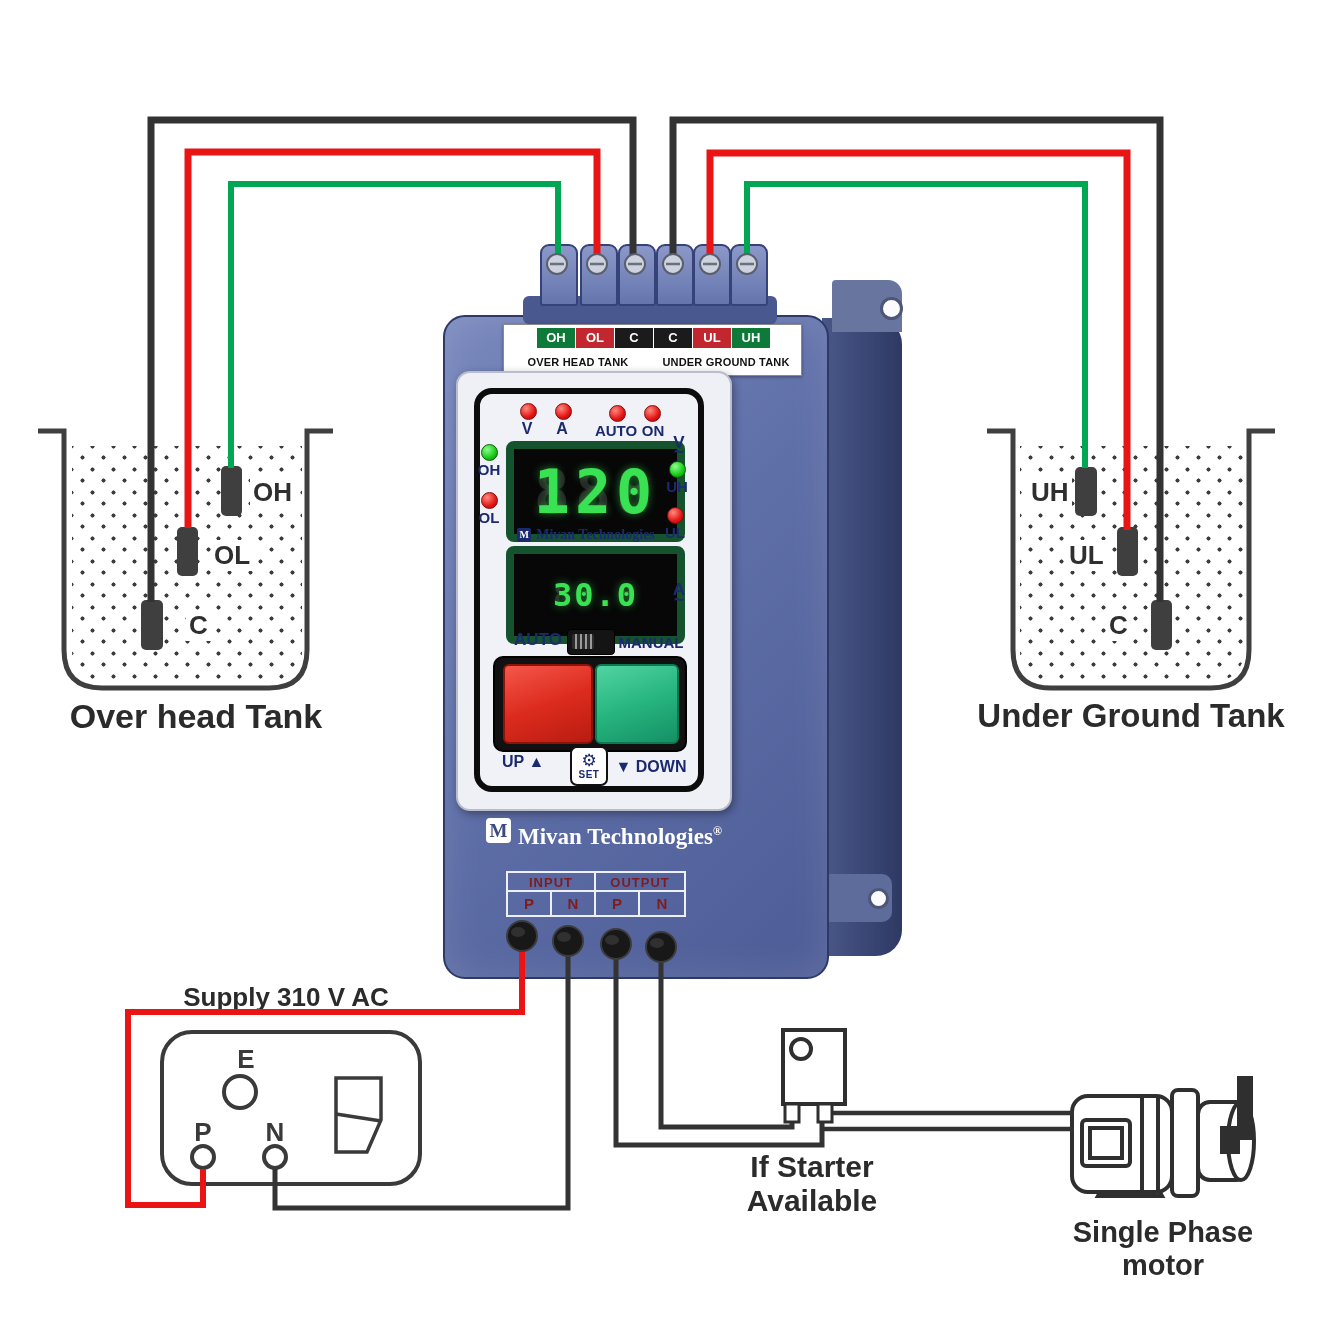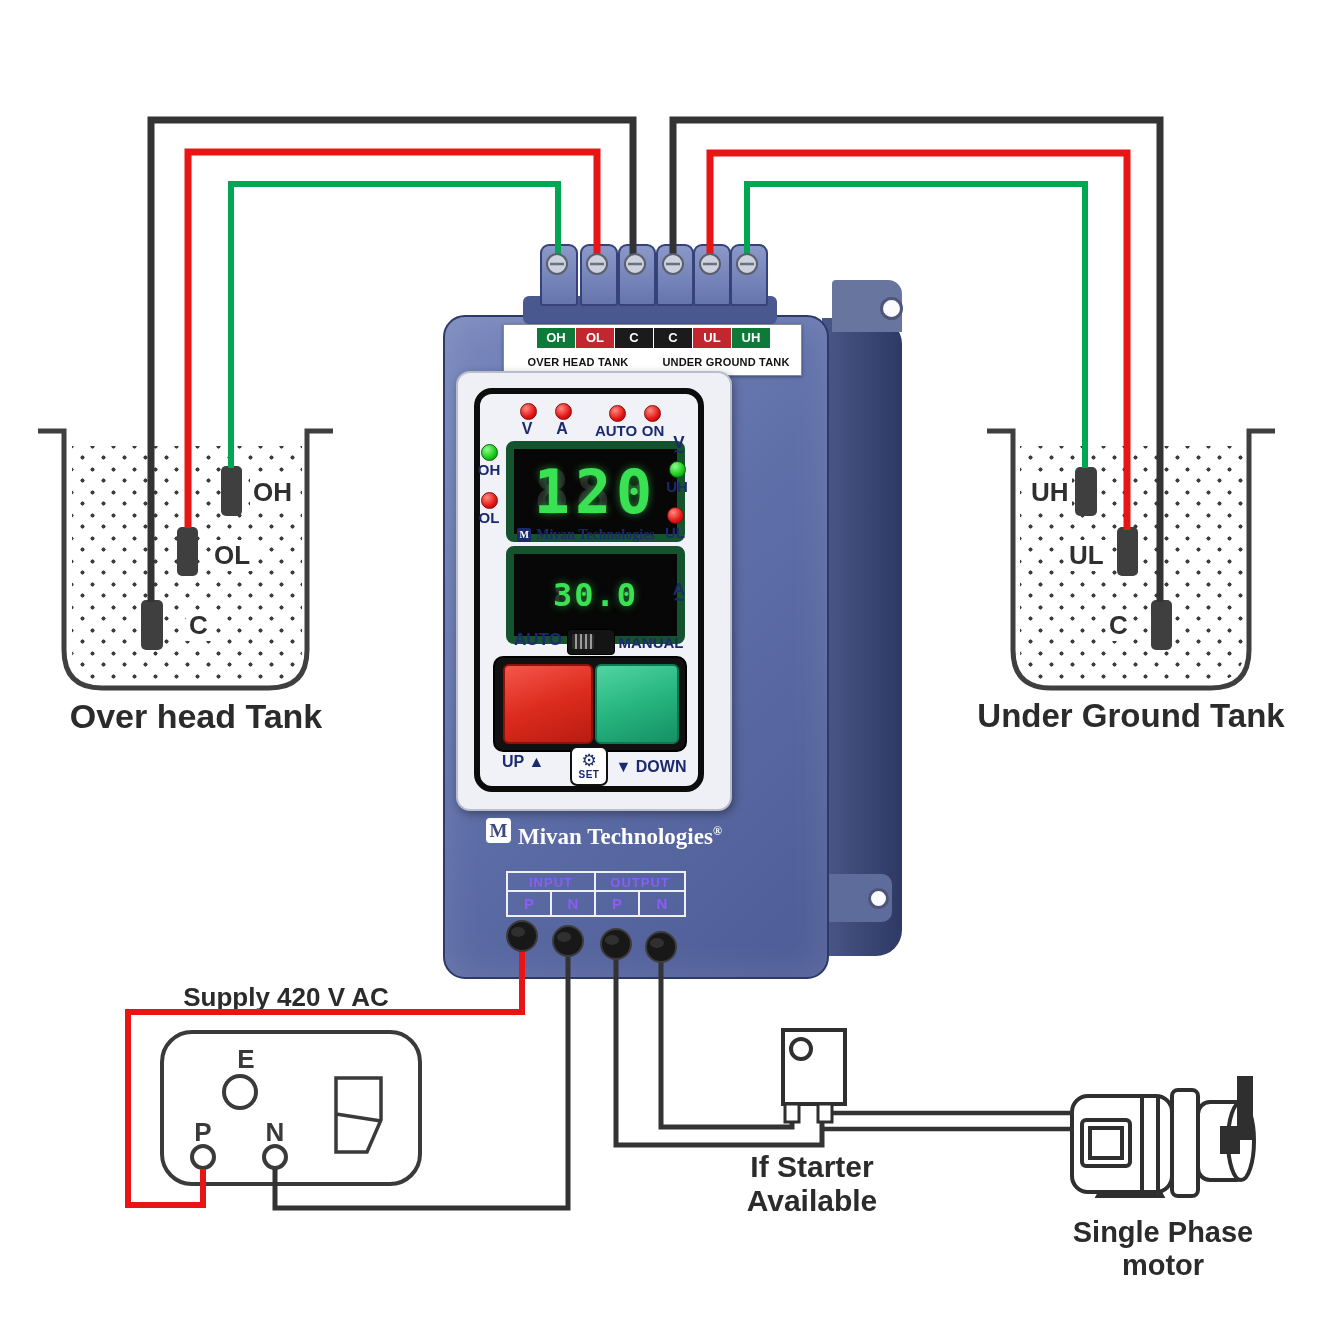--- a/index.html
+++ b/index.html
@@ -51,21 +51,21 @@
   .udrow{color:#1b2a6e;font-weight:bold;font-size:16px;}
   .setbtn{left:570px;top:746px;width:38px;height:40px;background:#fff;border:2px solid #111;border-radius:7px;box-sizing:border-box;
           display:flex;flex-direction:column;align-items:center;justify-content:center;}
   .gear{color:#1b2a6e;font-size:17px;line-height:17px;}
   .setlab{color:#1b2a6e;font-weight:bold;font-size:10px;line-height:11px;letter-spacing:.5px;}
   .brand-big{left:486px;top:818px;width:240px;display:flex;align-items:flex-start;justify-content:flex-start;gap:7px;color:#fff;}
   .mlogo-big{width:25px;height:25px;background:#fff;color:#3d4a7c;border-radius:4px;font-size:19px;line-height:25px;text-align:center;
              font-family:"Liberation Serif",serif;font-weight:bold;}
   .brand-big-text{font-family:"Liberation Serif",serif;font-weight:bold;font-size:23px;line-height:26px;}
   .reg{font-size:12px;vertical-align:super;}
-  .io{left:506px;top:871px;width:180px;border:2px solid #eef0f6;color:#8b5cf6;box-sizing:border-box;}
+  .io{left:506px;top:871px;width:180px;border:2px solid #eef0f6;color:#7f1d1d;box-sizing:border-box;}
   .io-r1{display:flex;}
   .io-h{width:88px;height:19px;line-height:19px;text-align:center;font-weight:bold;font-size:13px;letter-spacing:1px;border-bottom:2px solid #eef0f6;box-sizing:border-box;}
   .io-h:first-child{border-right:2px solid #eef0f6;}
   .io-r2{display:flex;}
   .io-p{width:44px;height:23px;line-height:23px;text-align:center;font-weight:bold;font-size:15px;box-sizing:border-box;}
   .io-p.bdr{border-right:2px solid #eef0f6;}
   
   .cap{color:#2b2b2b;font-weight:bold;text-align:center;}
   .sensor-lab{color:#2f2f2f;font-weight:bold;font-size:26px;background:#fff;padding:0 3px;}
   .dots{background-image:radial-gradient(circle,#3c3c3c 1.8px,transparent 2.3px),radial-gradient(circle,#3c3c3c 1.8px,transparent 2.3px);
@@ -196,21 +196,21 @@
   <div class="abs sensor-lab" style="left:211px;top:540px;">OL</div>
   <div class="abs sensor-lab" style="left:186px;top:610px;">C</div>
 
   <div class="abs sensor-lab" style="left:1028px;top:477px;">UH</div>
   <div class="abs sensor-lab" style="left:1066px;top:540px;">UL</div>
   <div class="abs sensor-lab" style="left:1106px;top:610px;">C</div>
 
   <div class="abs cap" style="left:36px;top:697px;width:320px;font-size:34px;">Over head Tank</div>
   <div class="abs cap" style="left:966px;top:697px;width:330px;font-size:33px;">Under Ground Tank</div>
 
-  <div class="abs cap" style="left:146px;top:982px;width:280px;font-size:26px;">Supply 420 V AC</div>
+  <div class="abs cap" style="left:146px;top:982px;width:280px;font-size:26px;">Supply 310 V AC</div>
   <div class="abs cap" style="left:232px;top:1044px;width:28px;font-size:26px;color:#3a3a3a;">E</div>
   <div class="abs cap" style="left:190px;top:1117px;width:26px;font-size:26px;color:#3a3a3a;">P</div>
   <div class="abs cap" style="left:262px;top:1117px;width:26px;font-size:26px;color:#3a3a3a;">N</div>
   <div class="abs cap" style="left:692px;top:1150px;width:240px;font-size:30px;">If Starter Available</div>
   <div class="abs cap" style="left:1038px;top:1216px;width:250px;font-size:29px;">Single Phase motor</div>
 
   <svg class="overlay" width="1334" height="1334" viewBox="0 0 1334 1334">
 
     <g stroke="#3f3f3f" stroke-width="5" fill="none">
       <path d="M38,431 H64 V650 Q64,688 102,688 H269 Q307,688 307,650 V431 H333"></path>

